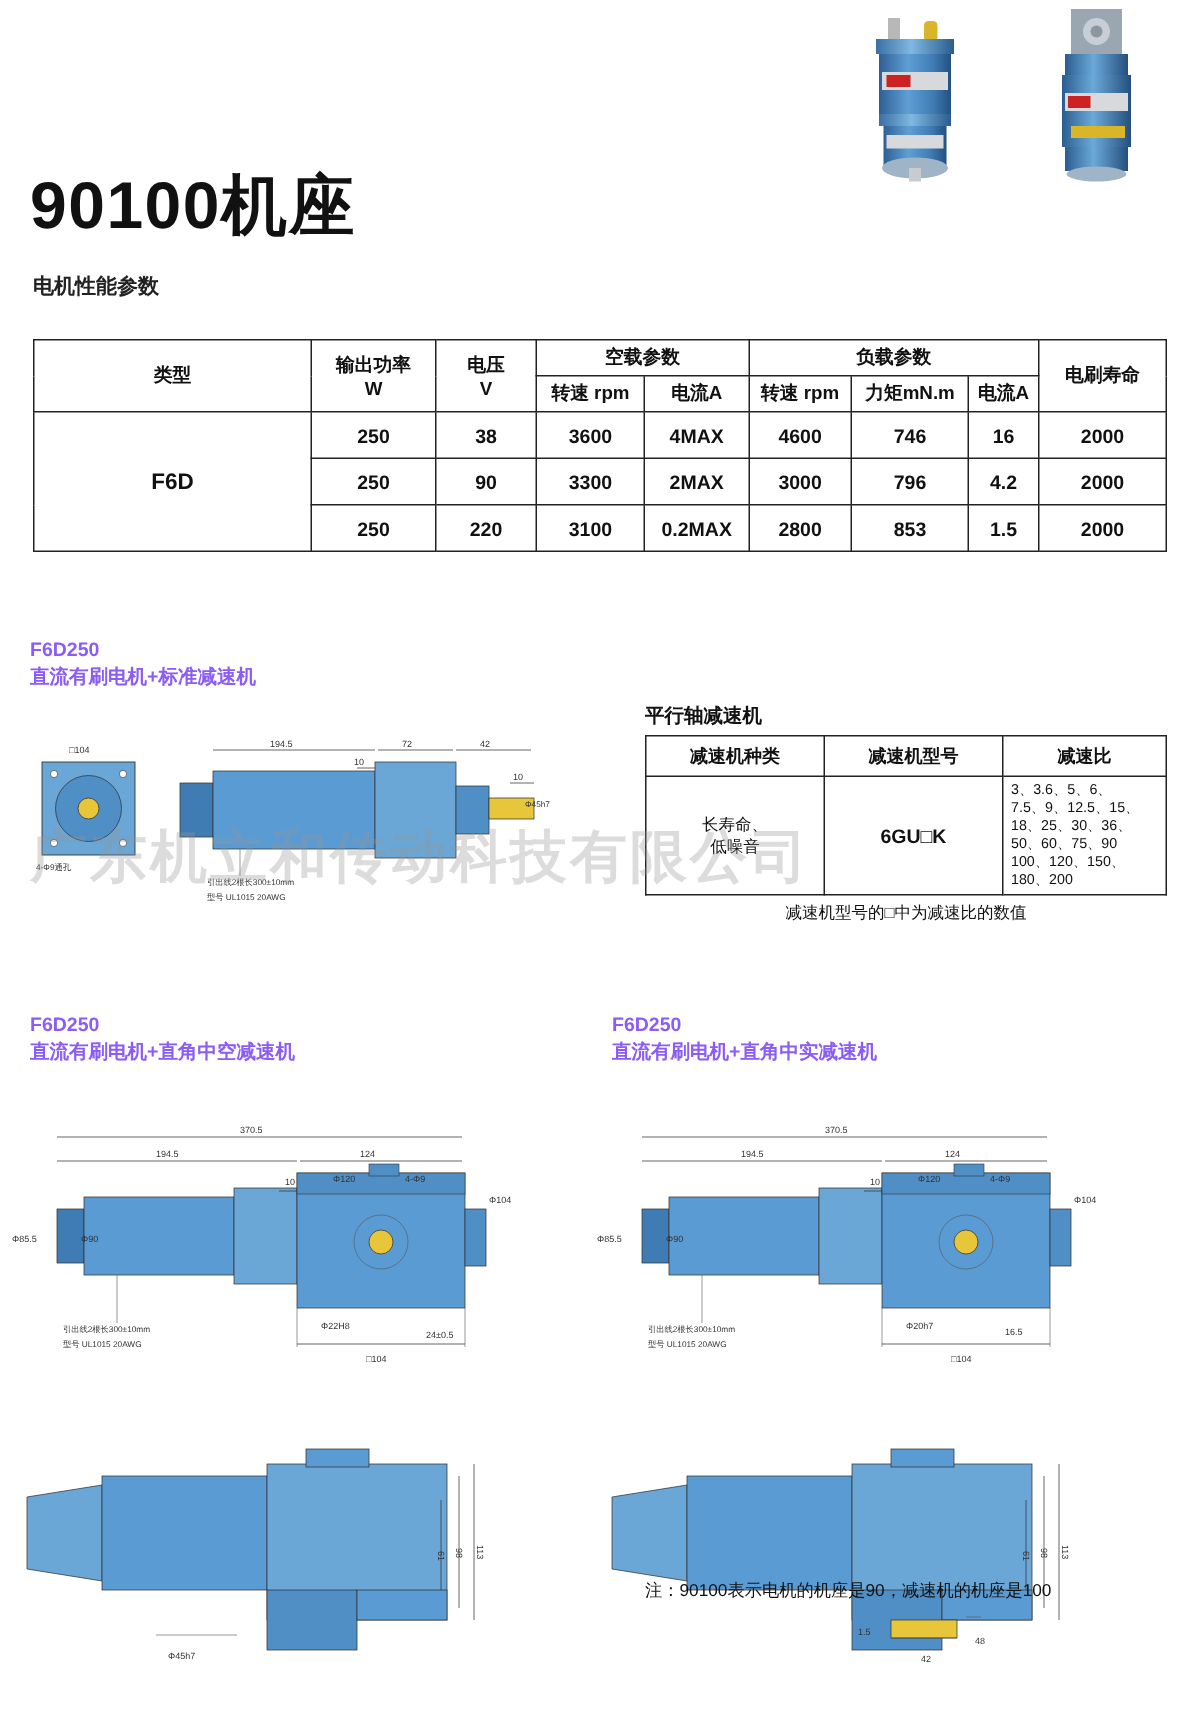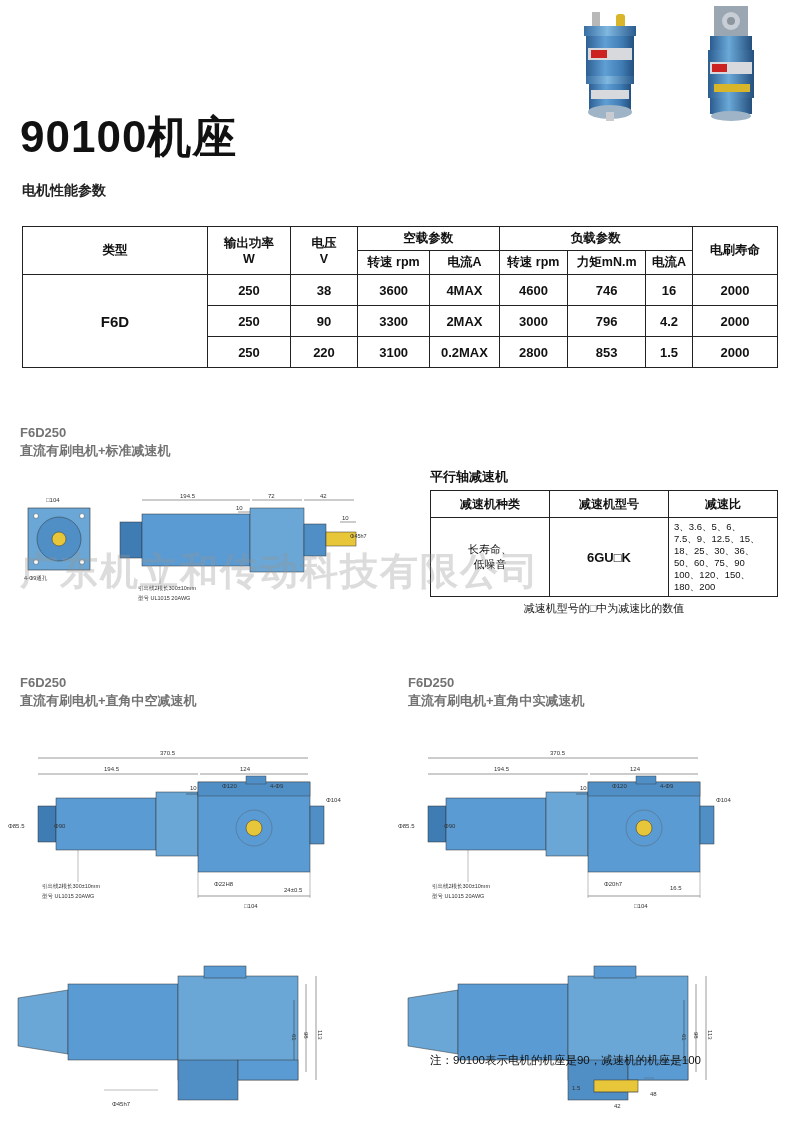--- a/index.html
+++ b/index.html
@@ -39,21 +39,21 @@
     border:1px solid #222;text-align:center;vertical-align:middle;
     padding:3px 2px;font-weight:bold;
   }
   .mtable .hdr{height:22px;}
   .mtable .body td{font-weight:bold;font-size:13px;height:24px;}
   .note{
     position:absolute;left:40px;top:366px;font-size:11.5px;color:#222;
   }
 
   
-  .sec{position:absolute;font-size:13px;font-weight:bold;line-height:18px;color:#737373;}
+  .sec{position:absolute;font-size:13px;font-weight:bold;line-height:18px;color:#8b5cf6;}
 
   
   .gbox{position:absolute;left:430px;top:468px;width:348px;}
   .gbox .gt{font-size:13px;font-weight:bold;margin-bottom:4px;}
   .gtable{border-collapse:collapse;width:348px;font-size:11px;}
   .gtable td,.gtable th{border:1px solid #222;text-align:center;vertical-align:middle;padding:3px 16px;}
   .gtable th{font-weight:bold;font-size:12px;height:20px;}
   .gtable .ratio{font-size:9.5px;line-height:12px;text-align:left;padding-left:5px;}
   .gtable .span3{font-size:11.5px;height:20px;}
   .gnote{font-size:11px;text-align:center;margin-top:4px;}

